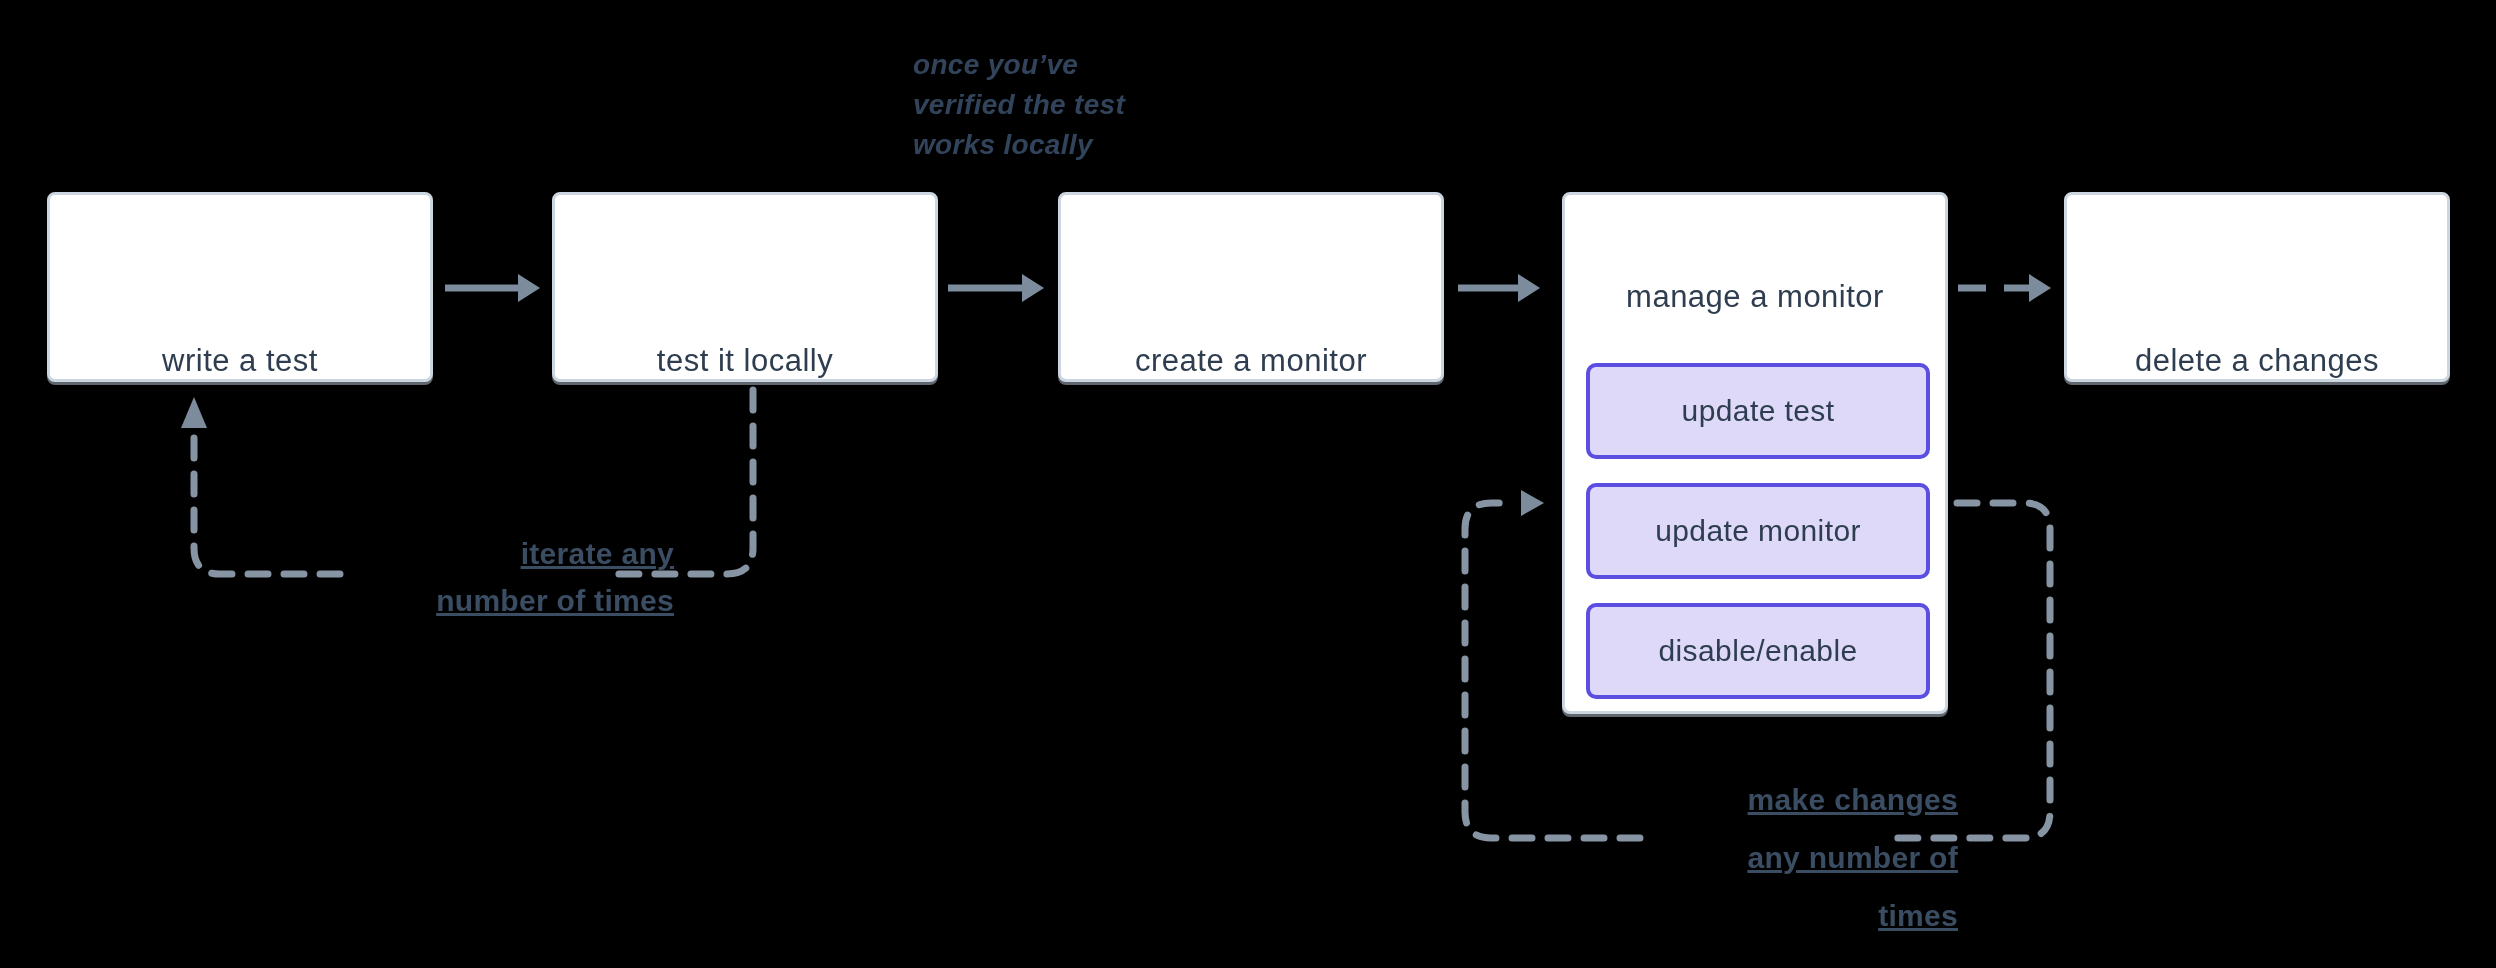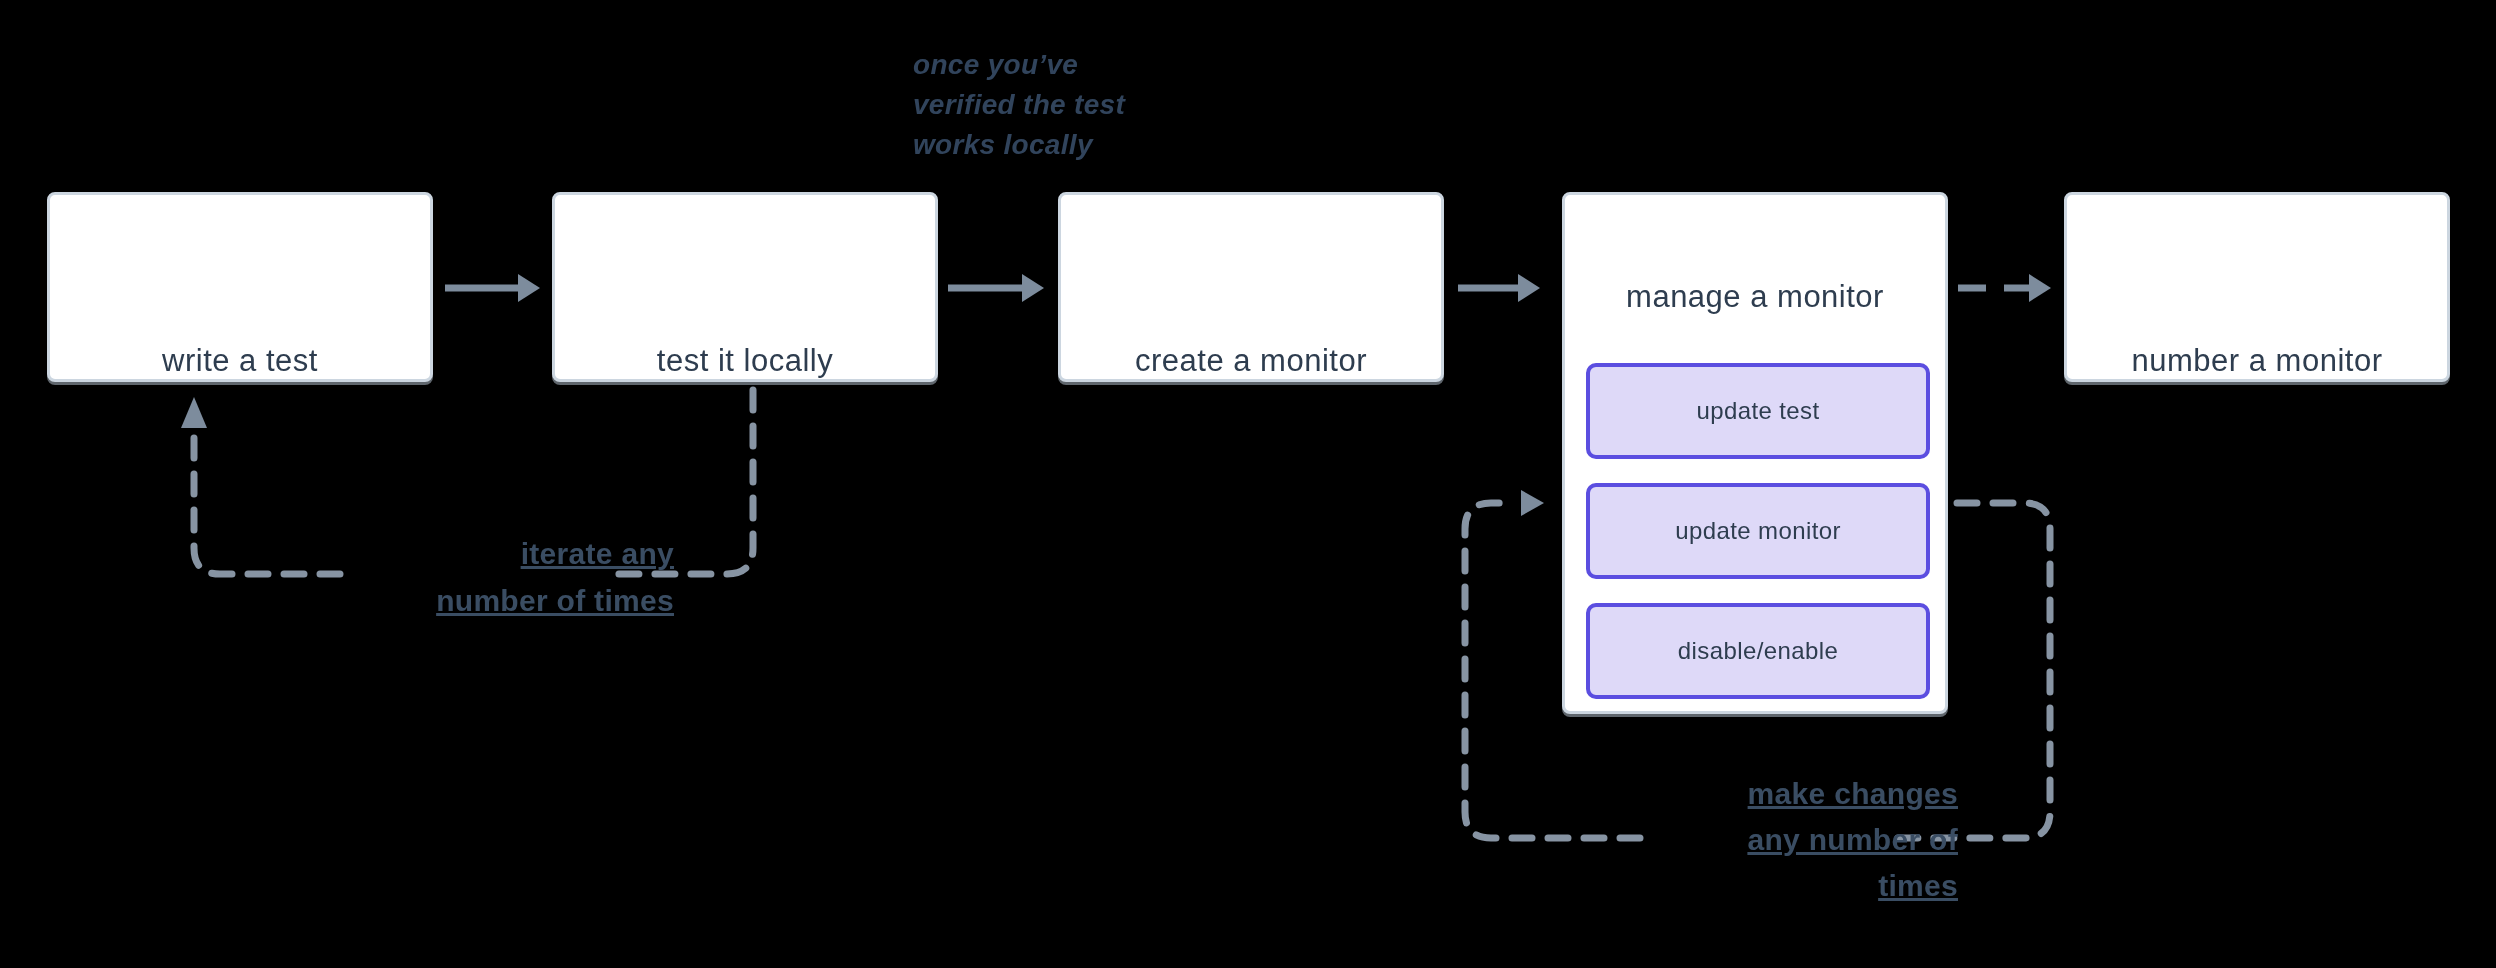--- a/index.html
+++ b/index.html
@@ -34,21 +34,21 @@
   .tall-label{
     position:absolute;left:0;top:0;width:100%;height:190px;
     display:flex;align-items:center;justify-content:center;margin-top:7px;
   }
   .subnode{
     position:absolute;box-sizing:border-box;left:21px;width:344px;height:96px;
     background:var(--subnode-fill);
     border:4px solid var(--subnode-border);
     border-radius:10px;
     display:flex;align-items:center;justify-content:center;
-    color:var(--node-text);font-size:24px;letter-spacing:.4px;
+    color:var(--node-text);font-size:30px;letter-spacing:.4px;
   }
   .annotation{
     position:absolute;z-index:3;color:var(--annotation-text);
     font-style:italic;font-weight:bold;font-size:28px;line-height:40px;
     white-space:pre-line;letter-spacing:.3px;
   }
   .loop-label{
     position:absolute;z-index:3;color:var(--loop-label-text);
     font-weight:bold;font-size:30px;white-space:pre-line;text-align:right;
     width:400px;letter-spacing:.3px;text-decoration:underline;
@@ -119,28 +119,28 @@
     </div>
     <div class="subnode" style="top:288px">
       <span>update monitor</span>
     </div>
     <div class="subnode" style="top:408px">
       <span>disable/enable</span>
     </div>
   </div>
 
   <div class="node small" style="left:2064px">
-    <span>number a monitor</span>
+    <span>delete a changes</span>
   </div>
 
   <div class="annotation" style="left:913px;top:45px;width:340px">once you’ve
 verified the test
 works locally</div>
 
 
   <div class="loop-label" style="left:274px;top:530px;line-height:47px">iterate any
 number of times</div>
 
-  <div class="loop-label" style="left:1558px;top:771px;line-height:46px">make changes
+  <div class="loop-label" style="left:1558px;top:771px;line-height:58px">make changes
 any number of
 times</div>
 
 </div>
 
 </body></html>

